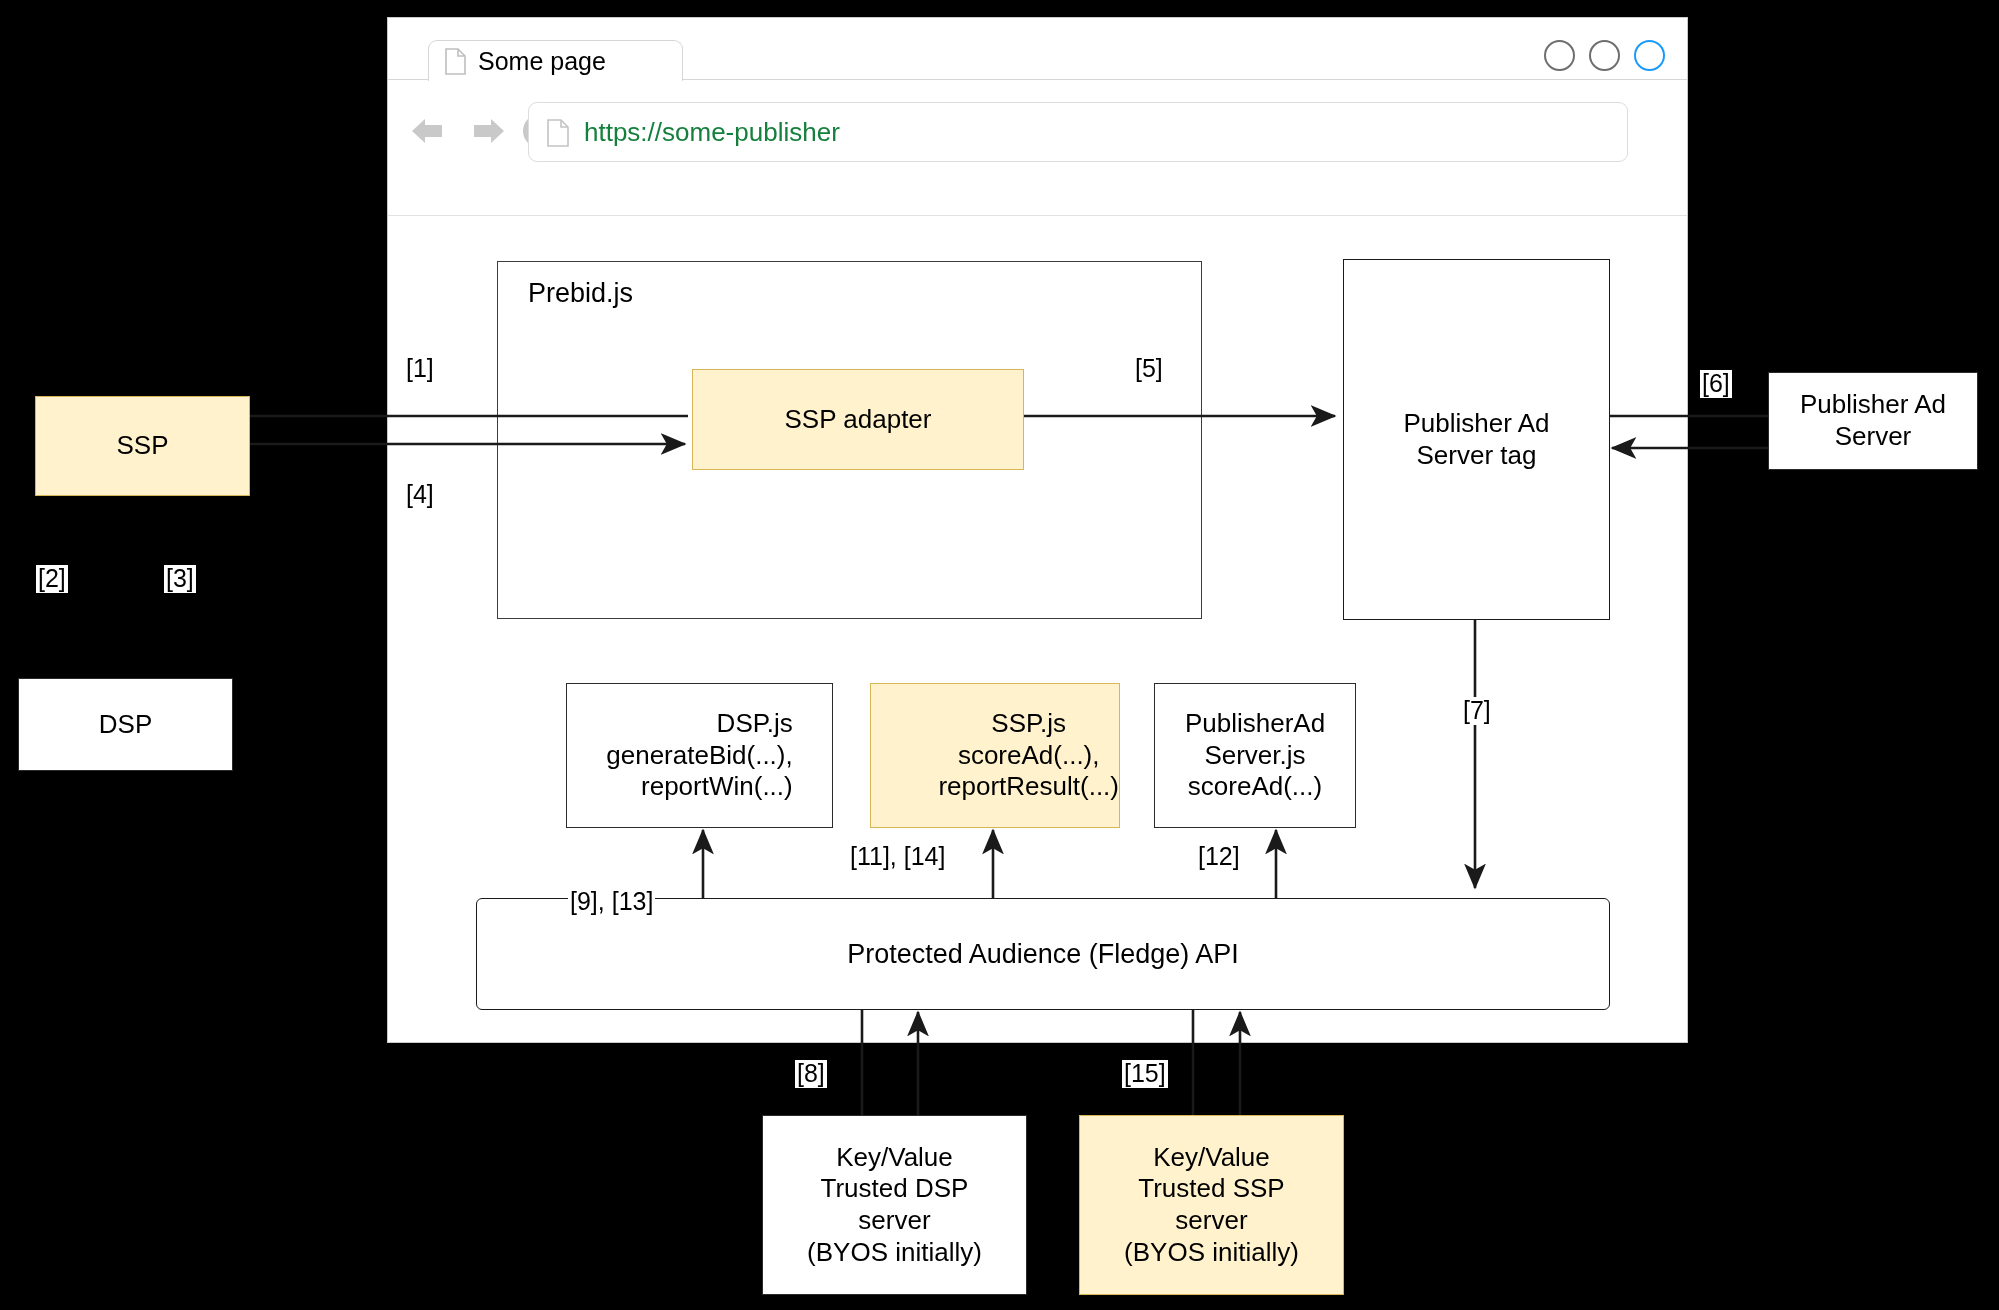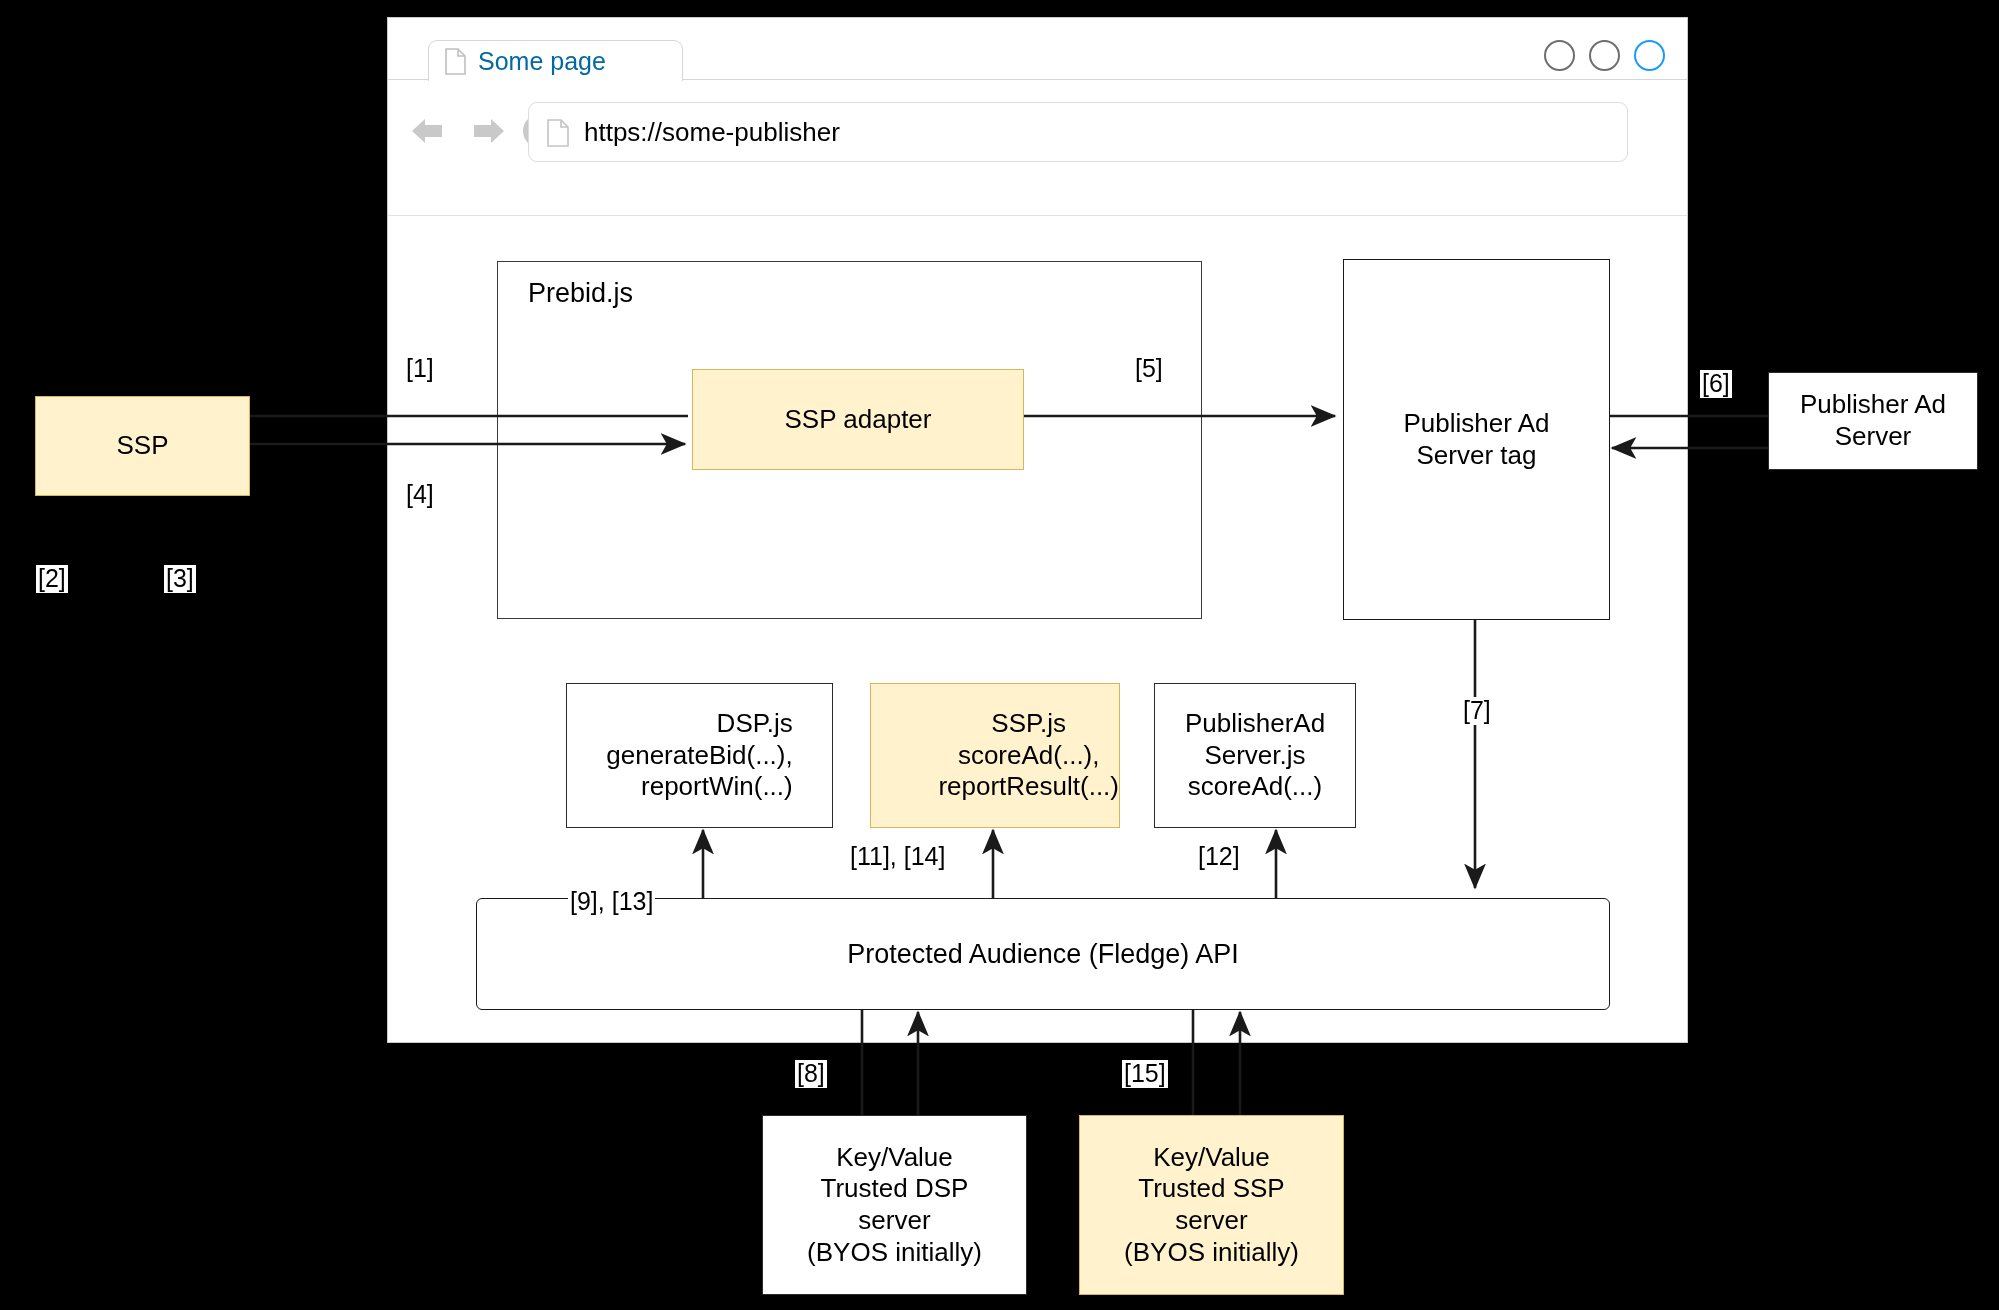--- a/index.html
+++ b/index.html
@@ -14,32 +14,32 @@
   
   .browser{position:absolute;left:388px;top:18px;width:1299px;height:1024px;
            background:#ffffff;box-sizing:border-box;
            box-shadow:0 0 0 1px #c9c9c9, 2px 2px 4px rgba(0,0,0,.35);}
   .tabstrip{position:absolute;left:0;top:0;width:100%;height:62px;background:#fff;}
   .tabstrip:after{content:"";position:absolute;left:0;bottom:0;width:100%;height:1px;background:#d6d6d6;}
   .tab{position:absolute;left:40px;top:22px;width:255px;height:41px;
        background:#fff;border:1px solid #d6d6d6;border-bottom:none;
        border-top-left-radius:9px;border-top-right-radius:9px;
        display:flex;align-items:center;gap:12px;padding:0 16px;box-sizing:border-box;z-index:3;}
-  .tab-title{font-size:25px;color:#0369a1;white-space:nowrap;}
+  .tab-title{font-size:25px;color:#000000;white-space:nowrap;}
 
   .pagedoc{width:21px;height:27px;flex:0 0 auto;position:relative;}
   .pagedoc svg{display:block;}
 
   .navbar{position:absolute;left:0;top:62px;width:100%;height:136px;background:#fff;box-sizing:border-box;}
   .navbar:after{content:"";position:absolute;left:0;bottom:0;width:100%;height:1px;background:#e2e2e2;}
   .navicons{position:absolute;left:20px;top:28px;display:flex;align-items:center;gap:8px;}
   .urlbar{position:absolute;left:140px;top:22px;width:1100px;height:60px;
           border:1px solid #dcdcdc;border-radius:9px;background:#fff;
           display:flex;align-items:center;gap:16px;padding:0 18px;box-sizing:border-box;}
-  .urltext{font-size:26px;color:#000000;white-space:nowrap;}
+  .urltext{font-size:26px;color:#15803d;white-space:nowrap;}
 
   .wctrl{position:absolute;top:22px;display:flex;gap:14px;right:22px;z-index:4;}
   .circ{width:31px;height:31px;border-radius:50%;box-sizing:border-box;border:2px solid #6e6e6e;background:transparent;}
   .circ.active{border-color:#1a9bfc;}
 
   
   .box{position:absolute;box-sizing:border-box;display:flex;align-items:center;
        justify-content:center;text-align:center;color:#000;z-index:6;
        font-size:26px;line-height:1.22;}
   .box.white{background:#ffffff;border:1px solid #1a1a1a;}
@@ -153,20 +153,23 @@
 
   <div class="box white" style="left:1343px;top:259px;width:267px;height:361px;">
     <span style="white-space:pre-line;">Publisher Ad
 Server tag</span>
   </div>
 
   <div class="box cream" style="left:35px;top:396px;width:215px;height:100px;">
     <span>SSP</span>
   </div>
 
+  <div class="box plain" style="left:18px;top:678px;width:215px;height:93px;">
+    <span>DSP</span>
+  </div>
 
   <div class="box plain" style="left:1768px;top:372px;width:210px;height:98px;">
     <span style="white-space:pre-line;">Publisher Ad
 Server</span>
   </div>
 
   <div class="box plain" style="left:566px;top:683px;width:267px;height:145px;">
     <span style="white-space:pre-line;text-align:right;">DSP.js
 generateBid(...),
 reportWin(...)</span>

